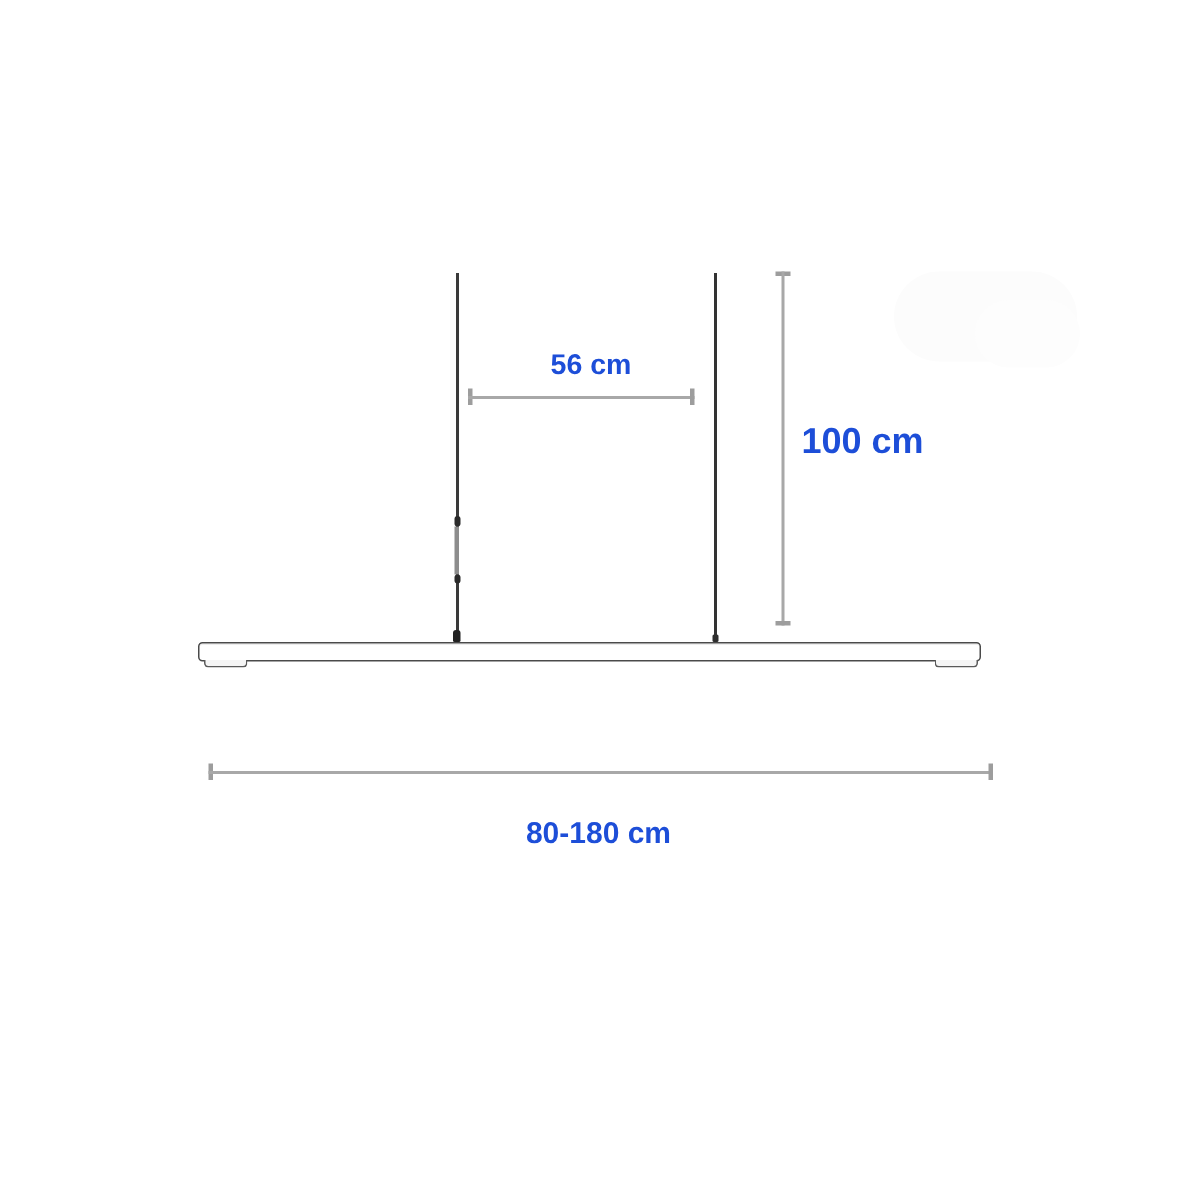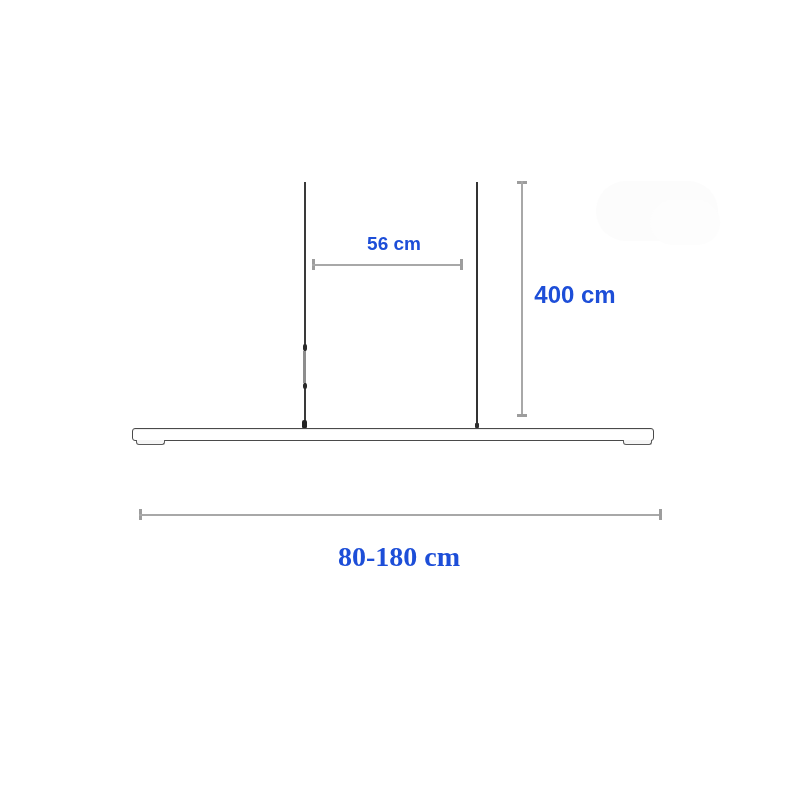--- a/index.html
+++ b/index.html
@@ -162,23 +162,22 @@
     left: 514px;
     top: 281px;
     width: 122px;
     font-size: 24px;
     line-height: 27px;
   }
   .label-width {
     left: 299px;
     top: 543px;
     width: 200px;
-    font-size: 28px;
+    font-size: 20px;
     line-height: 27px;
-    font-family: Liberation Serif, serif;
   }
 </style>
 </head>
 <body>
 
 <div class="canvas">
 
   <div class="smudge"></div>
   <div class="smudge2"></div>
 
@@ -199,21 +198,21 @@
     <span class="h-line"></span>
     <span class="v-cap end"></span>
   </div>
   <div class="dim-label label-spacing">56 cm</div>
 
   <div class="dim dim-drop">
     <span class="h-cap start"></span>
     <span class="v-line"></span>
     <span class="h-cap end"></span>
   </div>
-  <div class="dim-label label-drop">400 cm</div>
+  <div class="dim-label label-drop">100 cm</div>
 
   <div class="dim dim-width">
     <span class="v-cap start"></span>
     <span class="h-line"></span>
     <span class="v-cap end"></span>
   </div>
   <div class="dim-label label-width">80-180 cm</div>
 
 </div>
 

